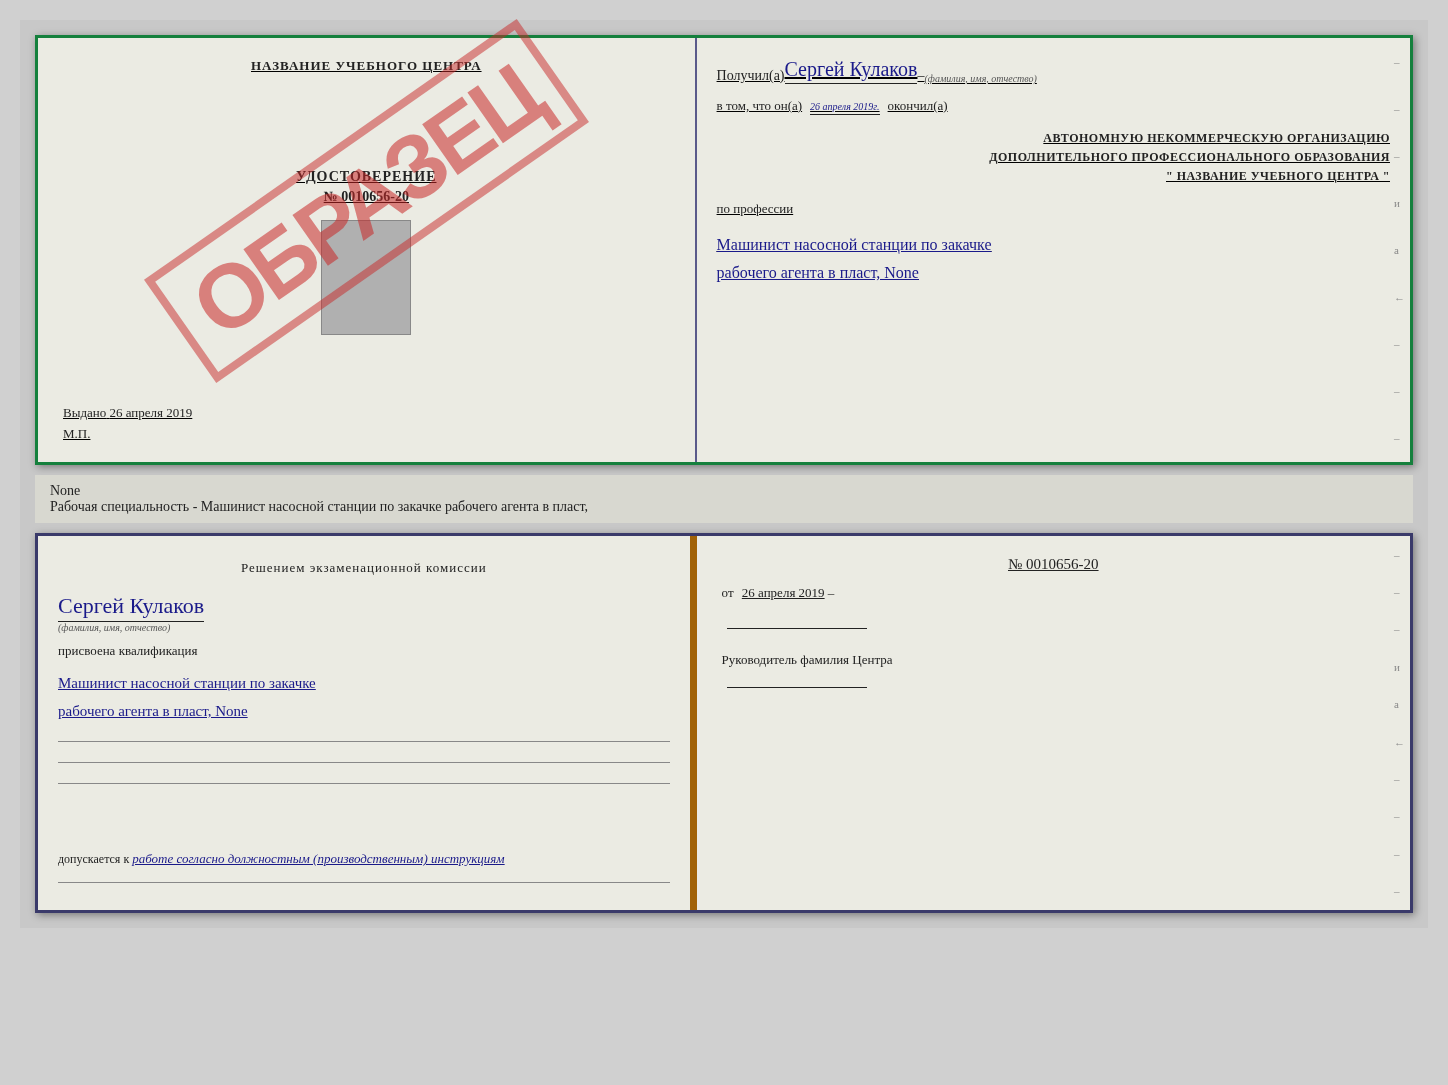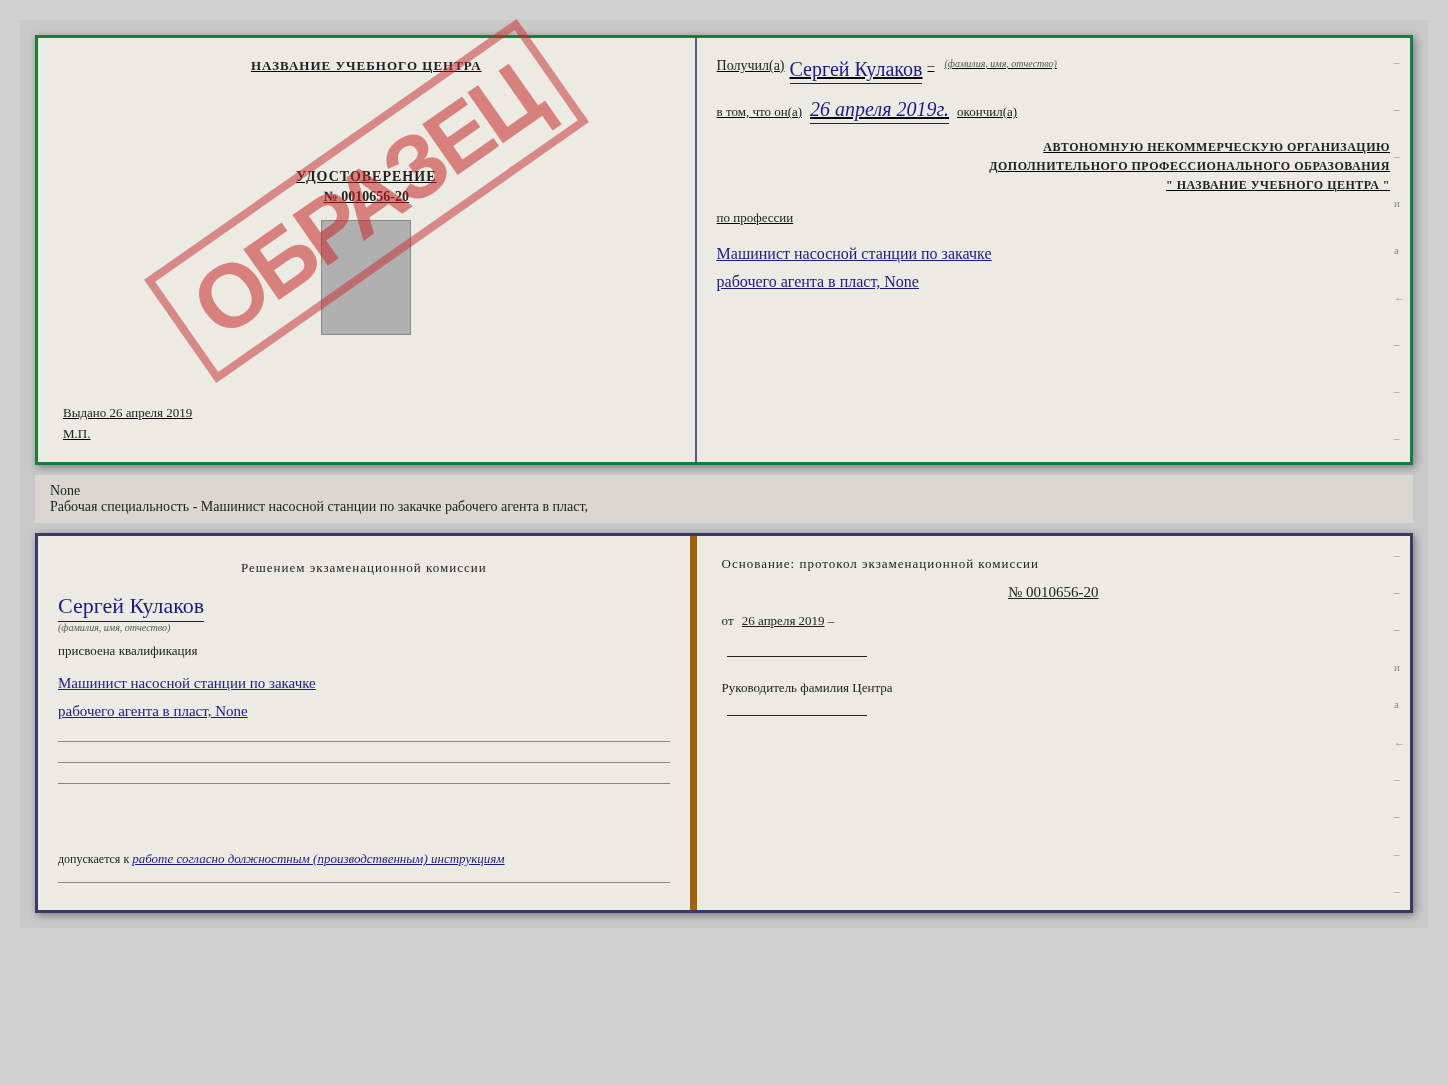--- a/index.html
+++ b/index.html
@@ -119,22 +119,21 @@
       align-self: flex-start;
       padding-left: 10px;
       margin-top: 5px;
     }
 
     
     .poluchil-row {
       font-size: 14px;
       color: #222;
       display: flex;
-      align-items: flex-start;
-      gap: 5px;
+      align-items: flex-end;
       flex-wrap: wrap;
     }
 
     .poluchil-row .handwritten {
       font-family: 'Brush Script MT', cursive, 'Comic Sans MS';
       font-size: 20px;
       color: #1a1a8a;
       border-bottom: 1px solid #222;
       padding-bottom: 2px;
       display: inline-block;
@@ -149,21 +148,21 @@
     .vtom-row {
       font-size: 13px;
       color: #222;
       display: flex;
       align-items: baseline;
       gap: 8px;
     }
 
     .vtom-row .handwritten-date {
       font-family: 'Comic Sans MS', cursive;
-      font-size: 20px;
+      font-size: 10px;
       color: #1a1a8a;
       font-style: italic;
       border-bottom: 1px solid #222;
       padding-bottom: 2px;
     }
 
     .org-block {
       font-size: 12px;
       color: #222;
       text-align: right;
@@ -446,21 +445,20 @@
         <span>–</span>
         <span>и</span>
         <span>а</span>
         <span>←</span>
         <span>–</span>
         <span>–</span>
         <span>–</span>
         <span>–</span>
       </div>
 
-      <div class="osnovanie-title">Основание: протокол экзаменационной комиссии</div>
 
       <div class="protocol-number">№ 0010656-20</div>
 
       <div class="ot-date">
         <span>от</span>
         <span style="text-decoration: underline; margin-left: 5px;">26 апреля 2019</span>
         <span> –</span>
       </div>
 
       <div class="podpis-block">

